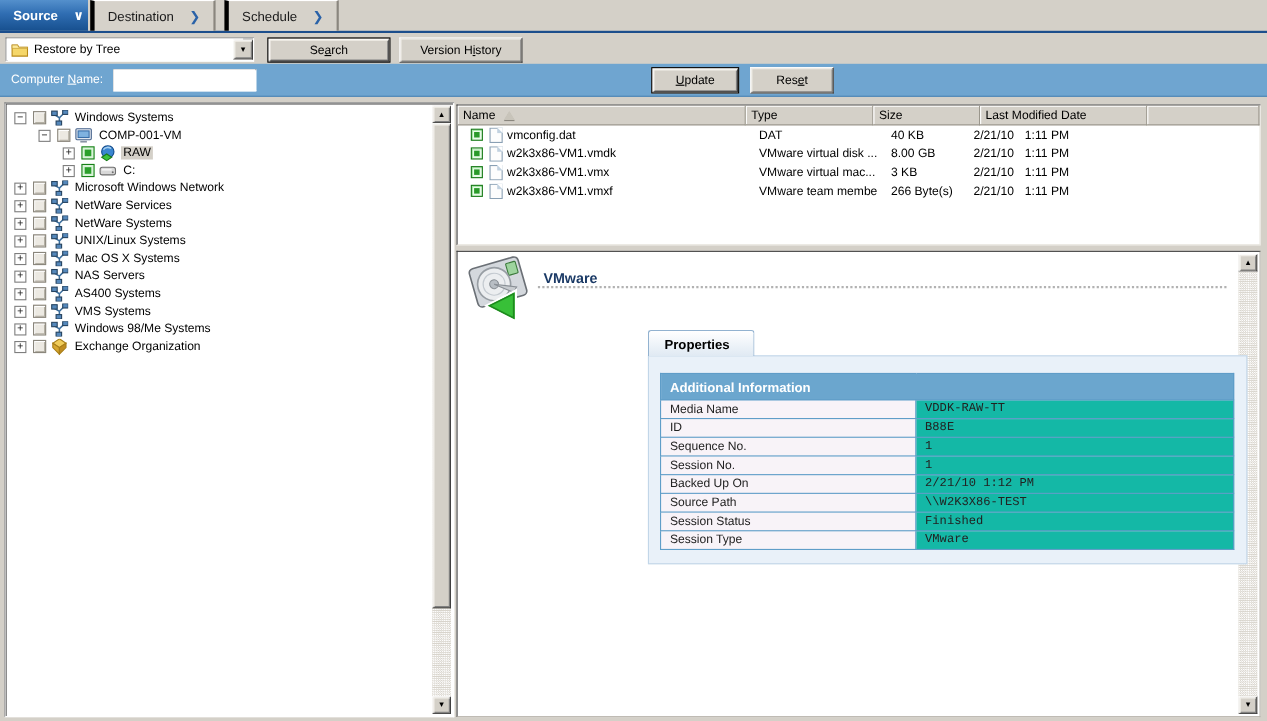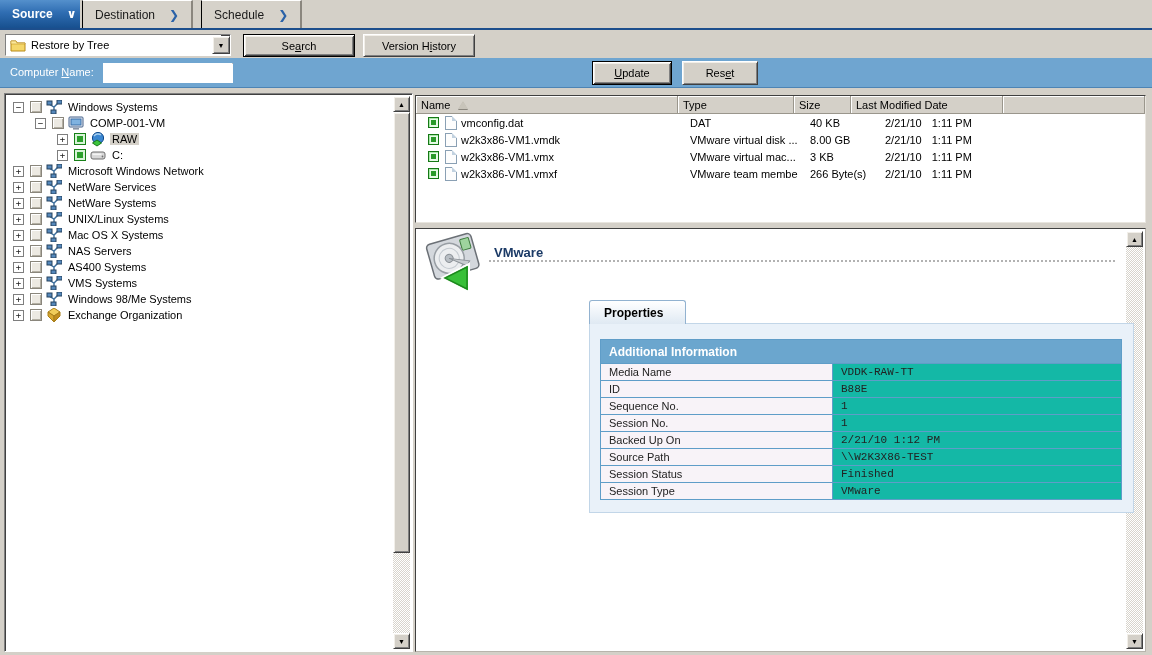--- a/index.html
+++ b/index.html
@@ -9,21 +9,21 @@
   
   .raised { background:#d4d0c8; border:1px solid; border-color:#ffffff #404040 #404040 #ffffff; box-shadow:inset 1px 1px 0 #f2efe9, inset -1px -1px 0 #808080; }
   .raised-default { background:#d4d0c8; border:1px solid #000; box-shadow:inset 1px 1px 0 #fff, inset -1px -1px 0 #404040, inset 2px 2px 0 #f2efe9, inset -2px -2px 0 #808080; }
   .sunken { background:#fff; border:1px solid; border-color:#808080 #ffffff #ffffff #808080; box-shadow:inset 1px 1px 0 #404040; }
   .dither { background-color:#ece9e2; background-image:repeating-conic-gradient(#ffffff 0% 25%, #d8d4cc 0% 50%); background-size:2px 2px; }
 
   
   .tabbar { position:absolute; left:0; top:0; width:1152px; height:30px; background:#d4d0c8; border-bottom:2px solid #1c4e8c; display:flex; }
   .tab { height:28px; display:flex; align-items:center; gap:14px; padding:0 12px; cursor:default; }
   .tab-active { width:80px; background:linear-gradient(180deg,#5490cc 0%,#2f6db2 45%,#17508f 100%); color:#fff; font-weight:bold; font-size:12px; justify-content:space-between; }
-  .tab-plain { background:#d6d2ca; border-left:1px solid #000000; border-top:1px solid #fff; border-right:2px solid #8a867e; font-size:12px; color:#1a1a1a; margin-left:2px; }
+  .tab-plain { background:#d6d2ca; border-left:4px solid #000000; border-top:1px solid #fff; border-right:2px solid #8a867e; font-size:12px; color:#1a1a1a; margin-left:2px; }
   .tab-plain .chev { color:#2a62a8; font-weight:bold; font-size:12px; }
   .tab-active .chev { color:#fff; font-weight:bold; font-size:12px; }
 
   
   .toolbar { position:absolute; left:0; top:30px; width:1152px; height:28px; background:#d4d0c8; }
   .combo { position:absolute; left:5px; top:4px; width:226px; height:22px; display:flex; align-items:center;gap:10px; }
   .combo-text { flex:1; height:100%; display:flex; align-items:center; gap:5px; padding-left:4px; background:#fff; }
   .combo-btn { width:18px; height:18px; margin-left:-19px; display:flex; align-items:center; justify-content:center; font-size:7px; color:#000; }
   .toolbtn { position:absolute; top:4px; width:112px; height:23px; font-size:11px; display:flex; align-items:center; justify-content:center; }
 
@@ -339,21 +339,21 @@
 
 <div class="listpanel">
   <div class="lheader">
     <div class="hcell" style="width:262px;">
       <span>Name</span>
       <span class="sortarrow"></span>
     </div>
     <div class="hcell" style="width:116px;">
         <span>Type</span>
       </div>
-    <div class="hcell" style="width:57px;">
+    <div class="hcell" style="width:97px;">
         <span>Size</span>
       </div>
     <div class="hcell" style="width:152px;">
         <span>Last Modified Date</span>
       </div>
     <div class="hcell" style="flex:1;"></div>
   </div>
   <div id="file-rows">
       <div class="lrow">
         <div class="lc" style="width:262px;">

